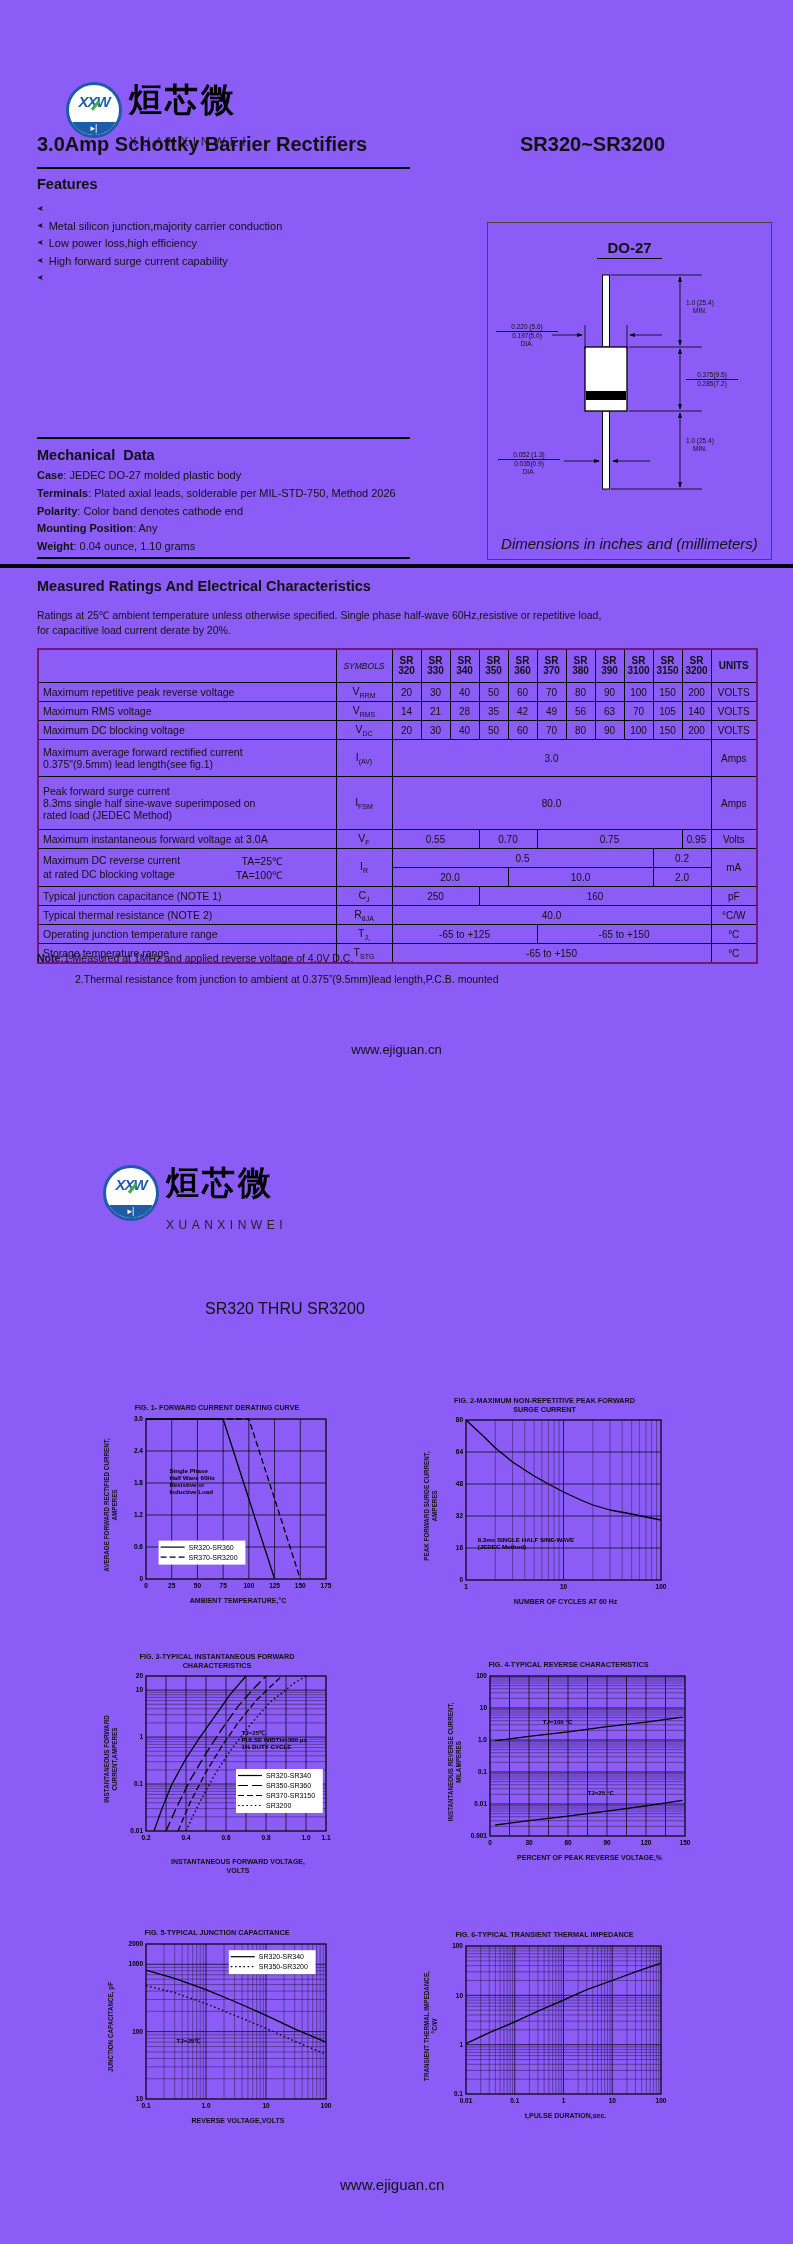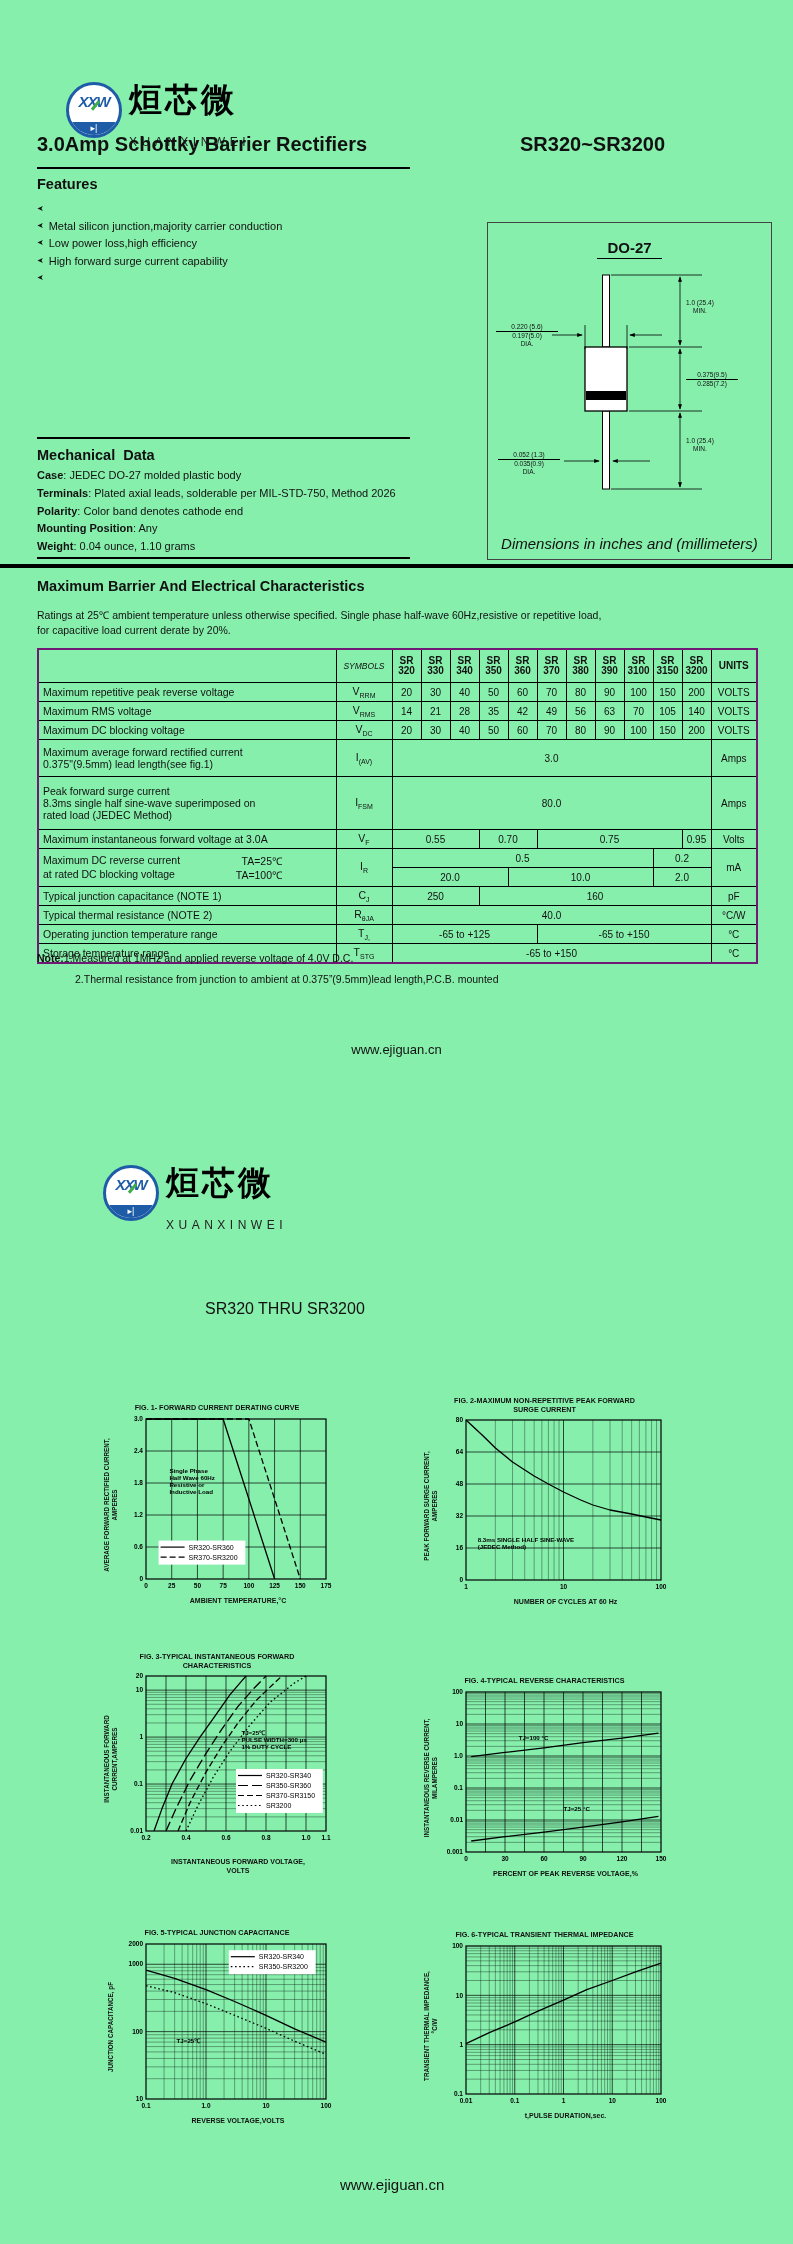--- a/index.html
+++ b/index.html
@@ -1,16 +1,16 @@
 <!DOCTYPE html>
 <html><head>
 <meta charset="utf-8">
 <style>
   html,body{margin:0;padding:0;background:#888;}
-  .page{position:relative;width:793px;height:2244px;background:#86efac;margin:0 auto;
+  .page{position:relative;width:793px;height:2244px;background:#8b5cf6;margin:0 auto;
         font-family:"Liberation Sans",sans-serif;color:#111;overflow:hidden;}
   .abs{position:absolute;}
   .b{font-weight:bold;}
   .pre{white-space:pre-line;}
   .prekeep{white-space:pre;}
   .rule{position:absolute;background:#000;}
   
   .logo{display:flex;align-items:flex-start;gap:7px;}
   .logo-mark{width:50px;height:50px;border-radius:50%;border:3px solid #1e5ca8;position:relative;overflow:hidden;background:#fff;flex:0 0 auto;}
   .logo-xxw{position:absolute;top:8px;left:0;right:0;text-align:center;font-style:italic;font-weight:bold;font-size:15px;color:#1e5ca8;letter-spacing:-1px;}
@@ -170,21 +170,21 @@
       <span>1.0 (25.4)</span><br><span>MIN.</span>
     </div>
     <div class="dim" style="left:10px;top:228px;width:62px;">
       <span class="fr">0.052 (1.3)</span>
       <span>0.035(0.9)</span><br>
       <span>DIA.</span>
     </div>
     <div class="pkg-cap" style="top:312px;">Dimensions in inches and (millimeters)</div>
   </div>
 
-  <div class="abs h-sec" style="left:37px;top:578px;">Maximum Barrier And Electrical Characteristics</div>
+  <div class="abs h-sec" style="left:37px;top:578px;">Measured Ratings And Electrical Characteristics</div>
   <div class="abs" style="left:37px;top:608px;width:720px;font-size:10.5px;line-height:1.45;">
     <span>Ratings at 25℃ ambient temperature unless otherwise specified.</span> <span>Single phase half-wave 60Hz,resistive or repetitive load,</span><br>
     <span>for capacitive load current derate by 20%.</span>
   </div>
 
   <table class="ratings abs" style="left:37px;top:648px;width:719px;">
     <colgroup>
       <col style="width:298px;">
         <col style="width:56px;">
       <col span="11" style="width:29px;">
@@ -525,21 +525,21 @@
             <text x="144" y="128" font-size="7">SR370-SR3150</text>
             <line x1="116" y1="135.5" x2="140" y2="135.5" stroke="#000" stroke-width="1.2" stroke-dasharray="1.6,2.6"></line>
             <text x="144" y="138" font-size="7">SR3200</text>
             <text x="119.4" y="64.9" font-size="6.2" font-weight="bold"><tspan x="119.4" dy="0">TJ=25℃</tspan><tspan x="119.4" dy="7">PULSE WIDTH=300 μs</tspan><tspan x="119.4" dy="7">1% DUTY CYCLE</tspan></text>
           </svg></div>
     </div>
     <div class="fig-xlab" style="margin-top:10px;">INSTANTANEOUS FORWARD VOLTAGE,
 VOLTS</div>
   </div>
 
-  <div class="abs" style="left:420px;top:1660px;width:249px;margin-top:16px;">
+  <div class="abs" style="left:444px;top:1660px;width:249px;">
     <div class="fig-title">FIG. 4-TYPICAL REVERSE CHARACTERISTICS</div>
     <div class="fig-body">
       <div class="fig-ylab-wrap" style="height:179px;">
           <div class="fig-ylab">INSTANTANEOUS REVERSE CURRENT,
 MILAMPERES</div>
         </div>
       <div><svg width="225" height="179">
             <line x1="43.5" y1="6" x2="43.5" y2="166" stroke="#000" stroke-width="0.7"></line>
             <line x1="63" y1="6" x2="63" y2="166" stroke="#000" stroke-width="0.7"></line>
             <line x1="82.5" y1="6" x2="82.5" y2="166" stroke="#000" stroke-width="0.7"></line>

